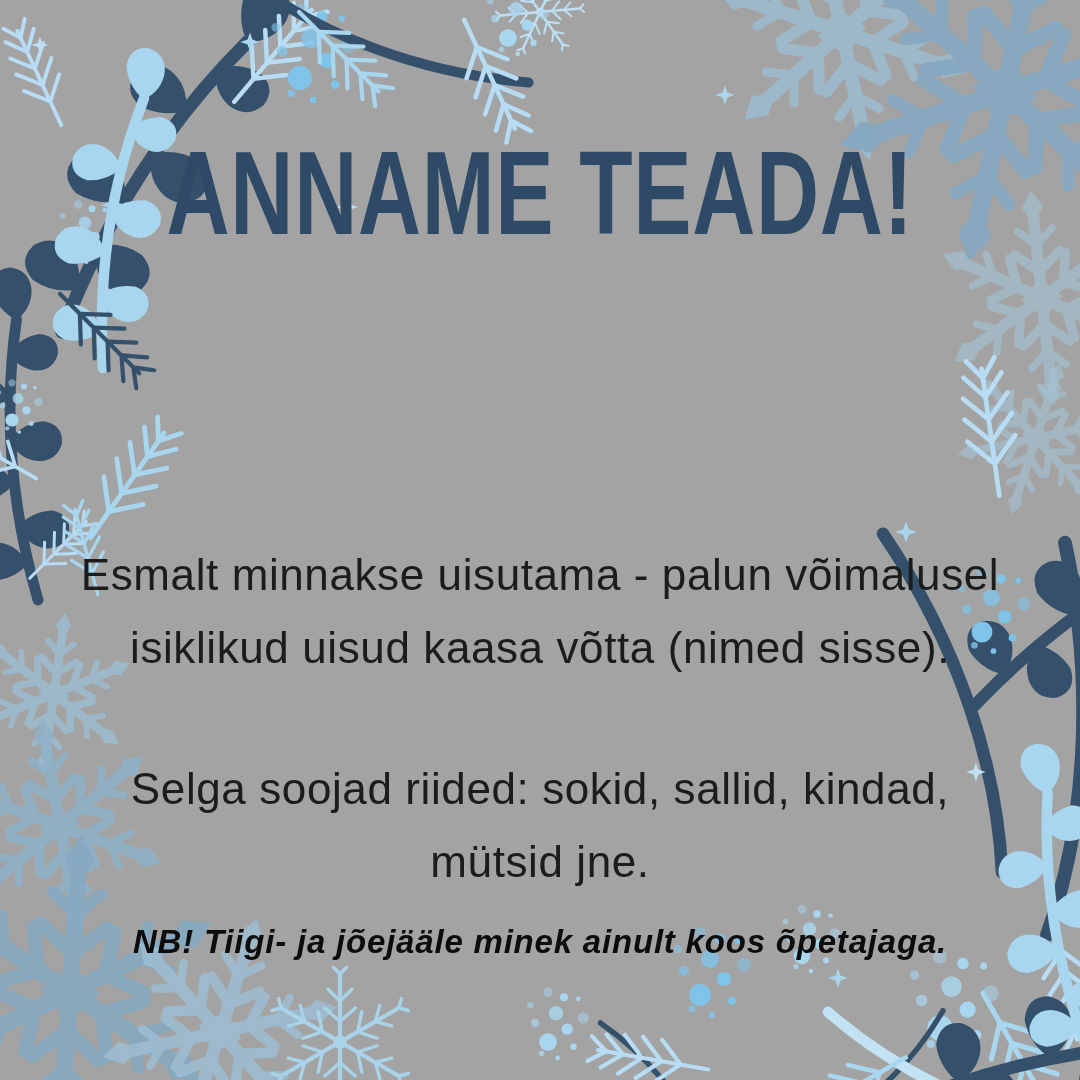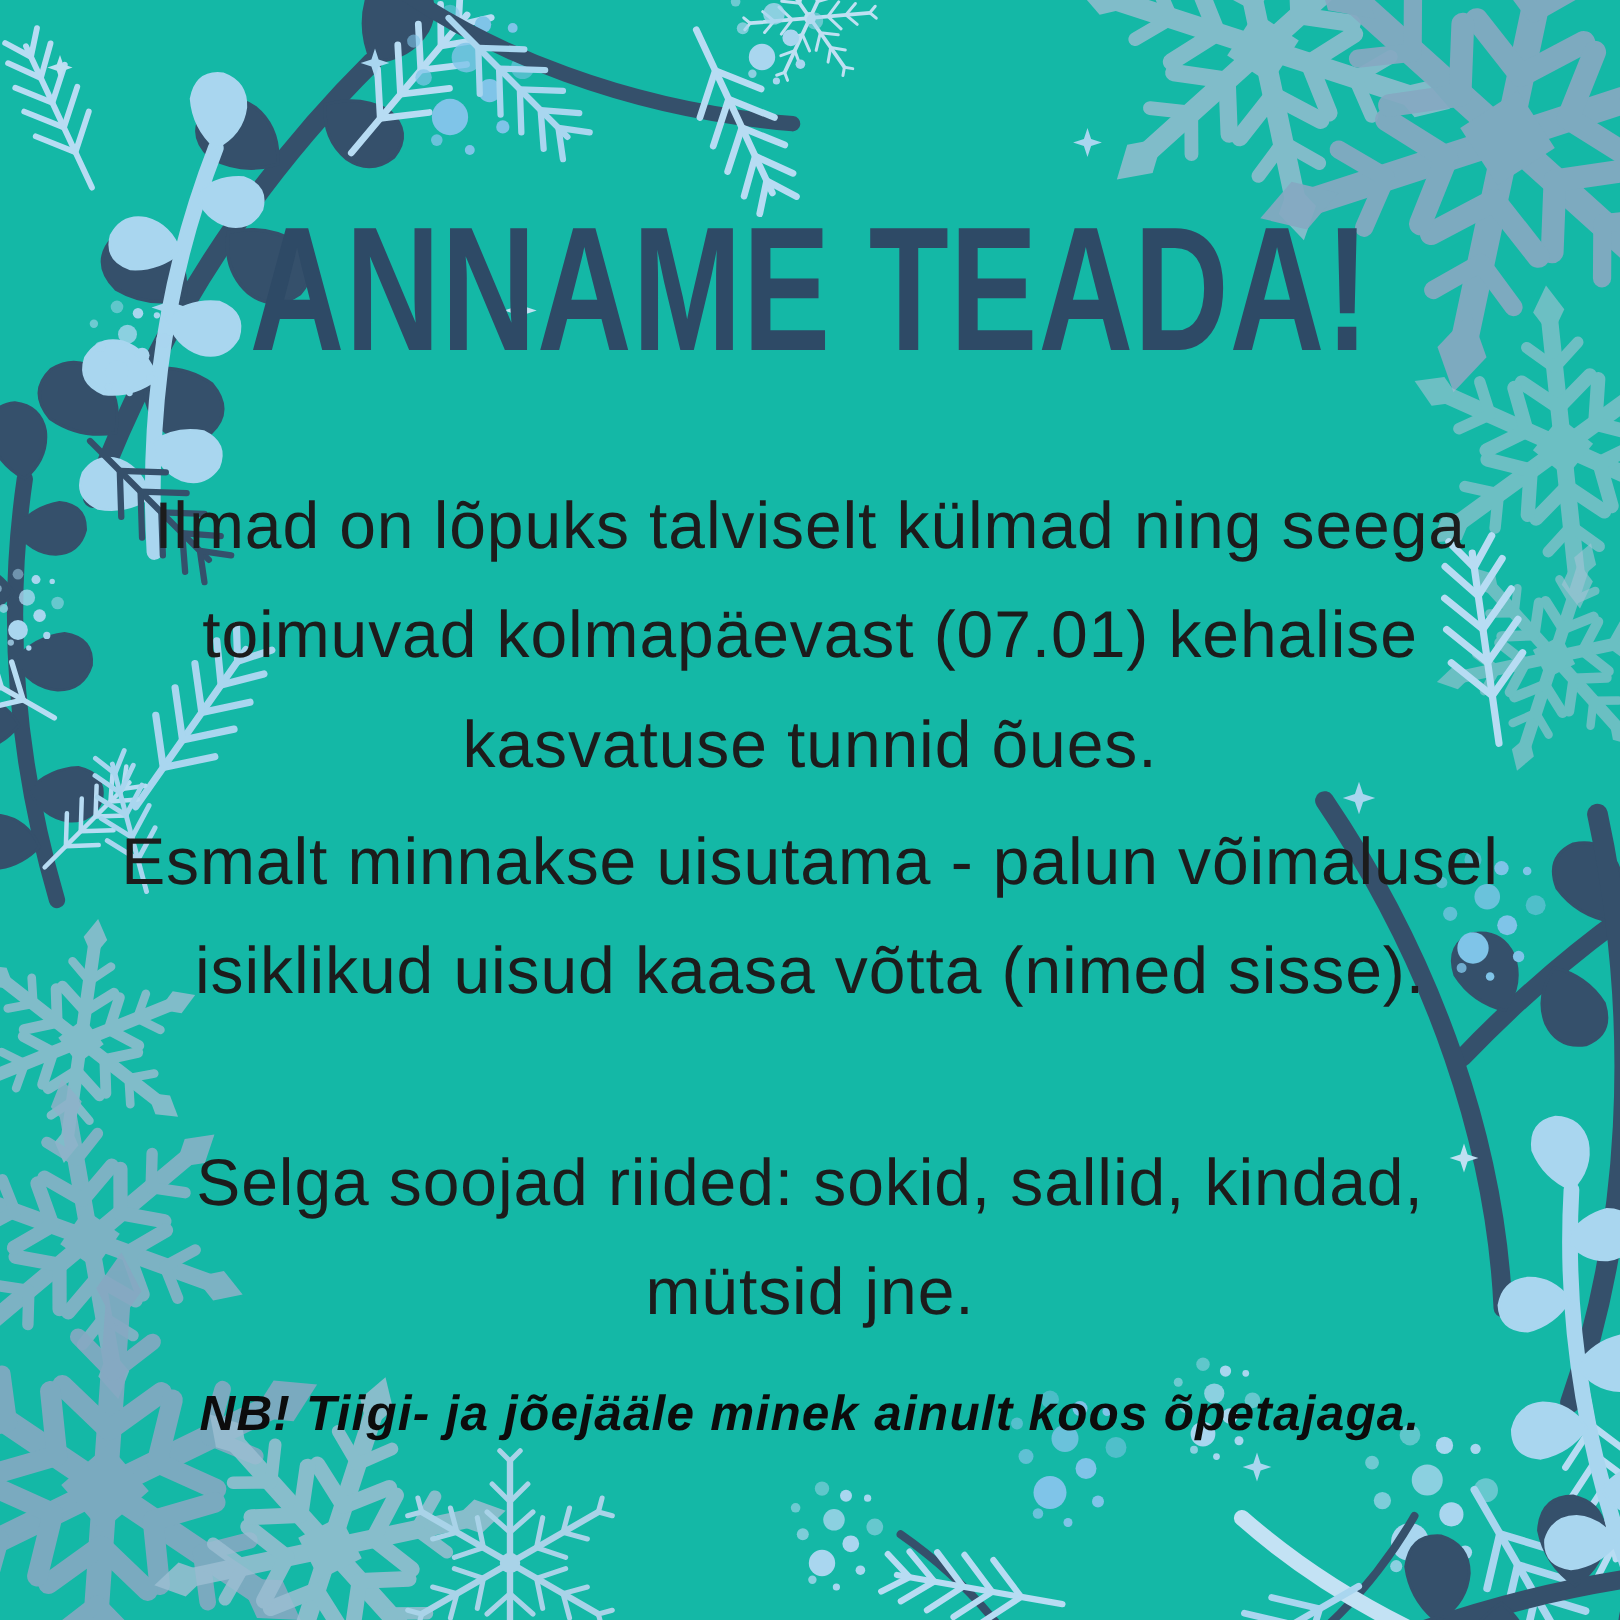--- a/index.html
+++ b/index.html
@@ -1,18 +1,18 @@
 <!DOCTYPE html>
 <html><head>
 <meta charset="utf-8">
 <style>
   html,body{margin:0;padding:0;background:#dfe9ee;}
   .poster{
     position:relative;width:1080px;height:1080px;margin:0 auto;
-    background:#14b8a6;overflow:hidden;
+    background:#a3a3a3;overflow:hidden;
     font-family:"Liberation Sans",sans-serif;
   }
   .deco{position:absolute;inset:0;width:1080px;height:1080px;z-index:1;}
   .txt{position:absolute;left:50%;transform:translateX(-50%);z-index:2;text-align:center;margin:0;}
   .title{
     top:134px;font-size:118px;font-weight:800;line-height:1;
     color:#2e4a66;letter-spacing:1px;white-space:nowrap;
     transform:translateX(-50%) scaleX(.74);
   }
   .body{
@@ -163,18 +163,17 @@
     <use href="#whip" style="color:#c3e2f4" transform="translate(828 1012) rotate(120) scale(1.8)"></use>
     <use href="#dots" style="color:#7fc4e8" transform="translate(700 995)"></use>
     <use href="#dots" style="color:#a9d6ef" transform="translate(802 956) scale(0.75)"></use>
     <use href="#dots" style="color:#a9d6ef" transform="translate(548 1042) scale(0.8)"></use>
     <use href="#spark" fill="#a9d6ef" transform="translate(838 978) scale(0.8)"></use>
     <use href="#sprig" style="color:#b7dcf3" transform="translate(700 1068) rotate(-80) scale(1.4)"></use>
     <use href="#sprig" style="color:#a9d6ef" transform="translate(898 1062) rotate(-120) scale(1.5)"></use>
   </svg>
 
   <h1 class="txt title">ANNAME TEADA!</h1>
-  <p class="txt body p1">Ilmad on lõpuks talviselt külmad ning seega toimuvad kolmapäevast (07.01) kehalise kasvatuse tunnid õues.</p>
   <p class="txt body p2">Esmalt minnakse uisutama - palun võimalusel isiklikud uisud kaasa võtta (nimed sisse).</p>
   <p class="txt body p3">Selga soojad riided: sokid, sallid, kindad, mütsid jne.</p>
   <p class="txt footer-note">NB! Tiigi- ja jõejääle minek ainult koos õpetajaga.</p>
 
 </main>
 
 </body></html>

